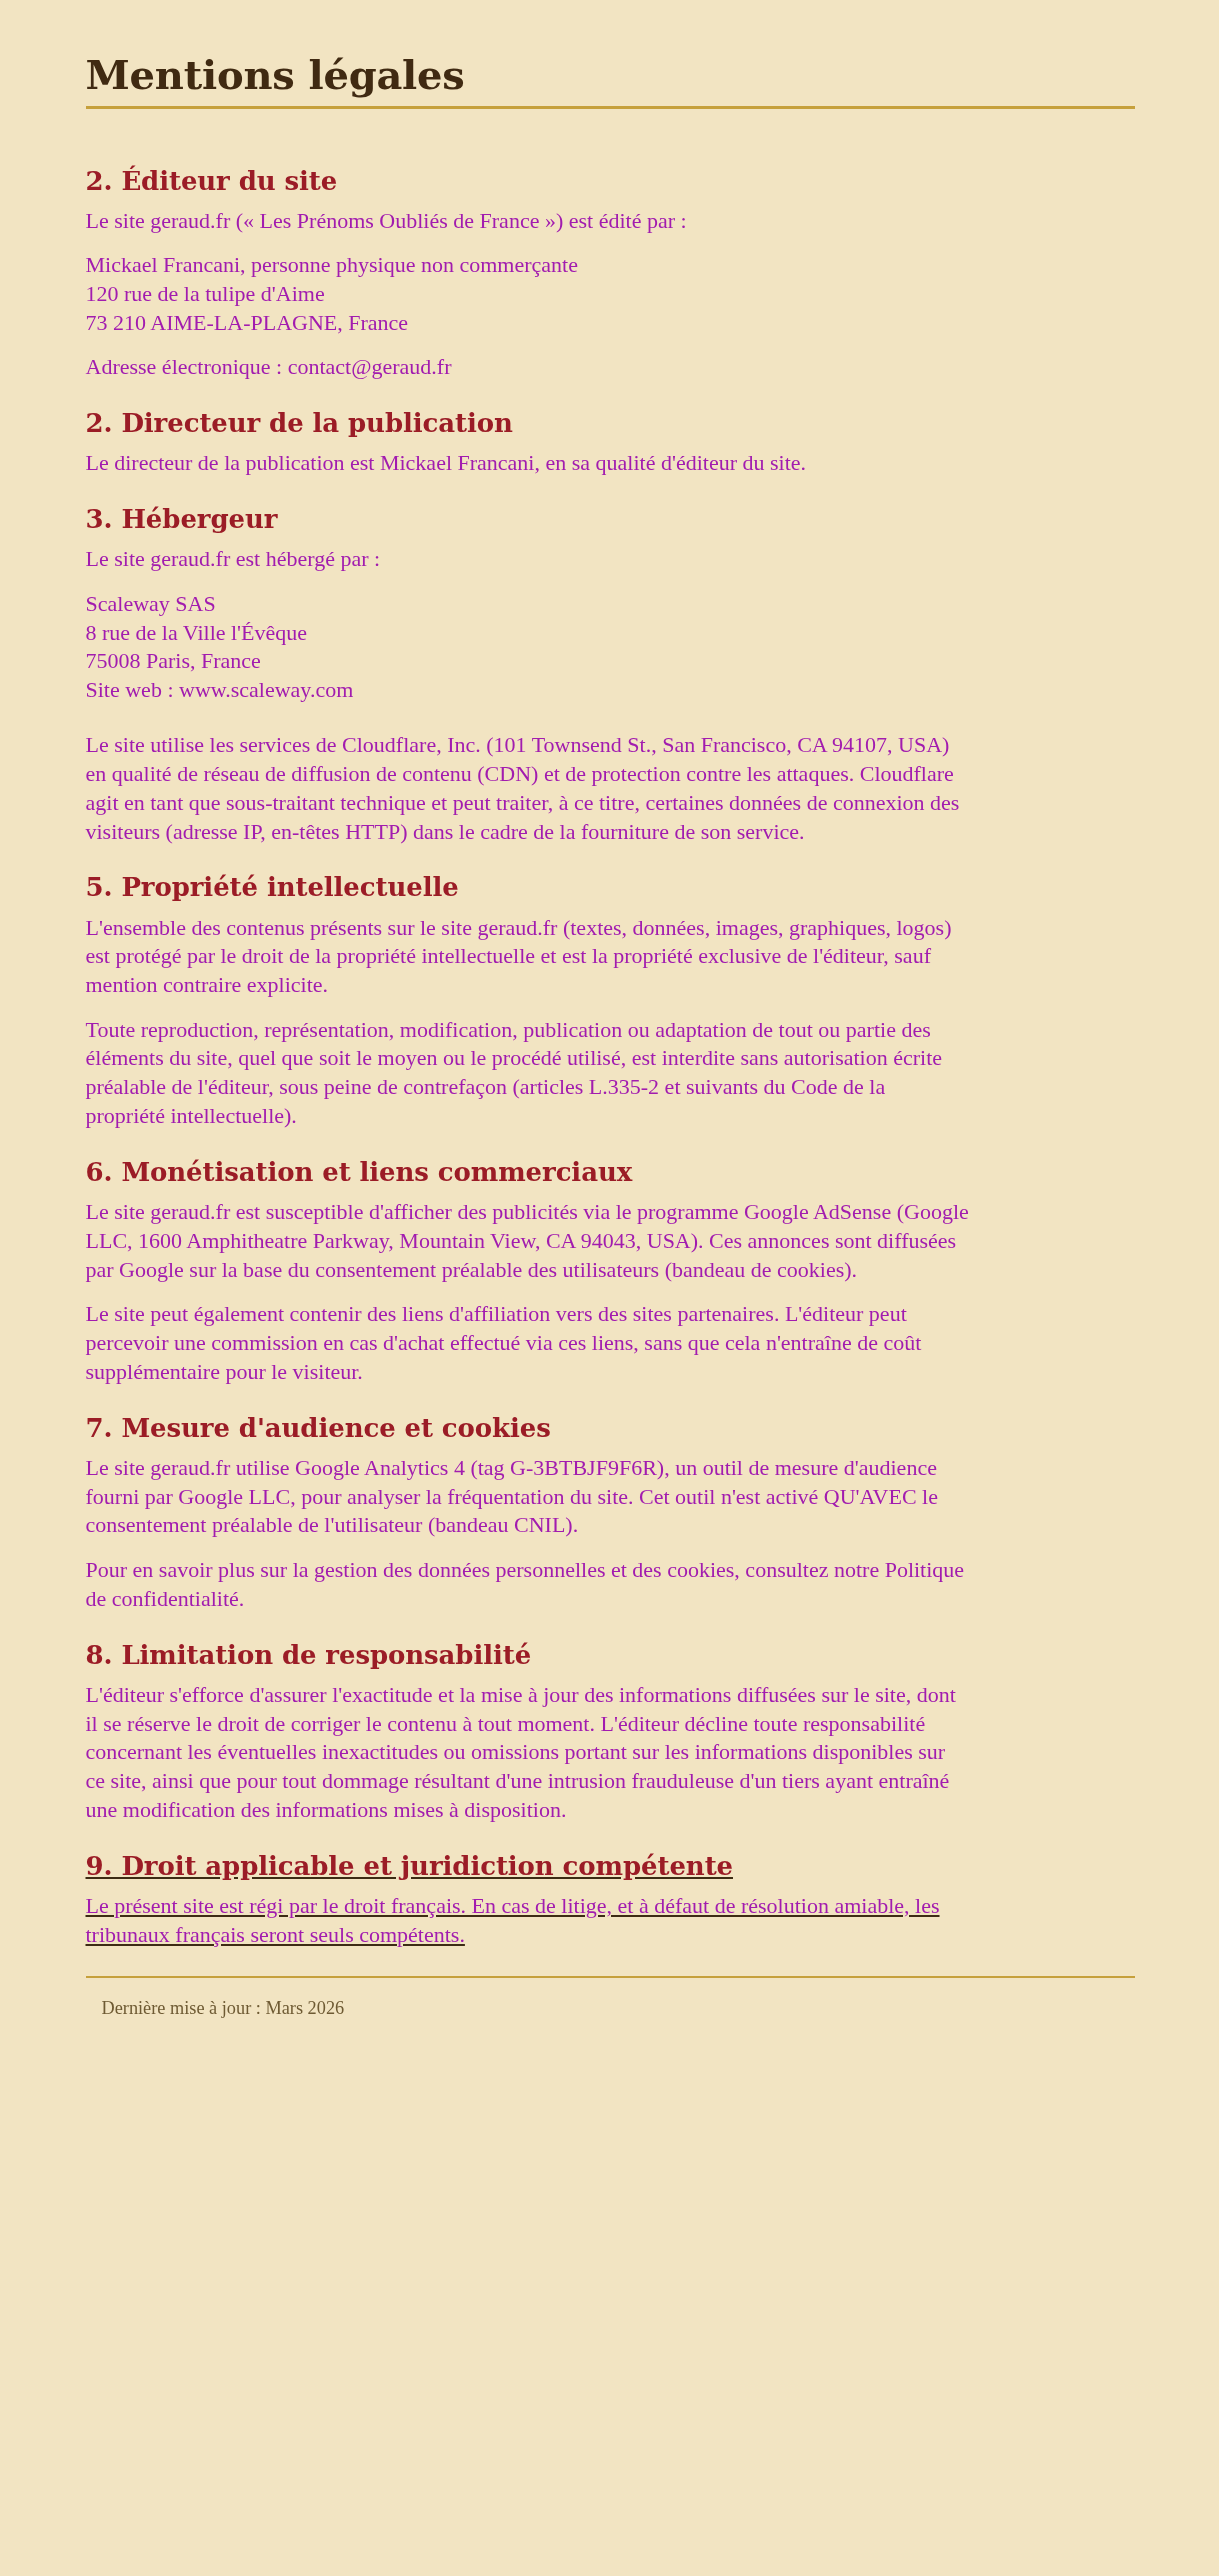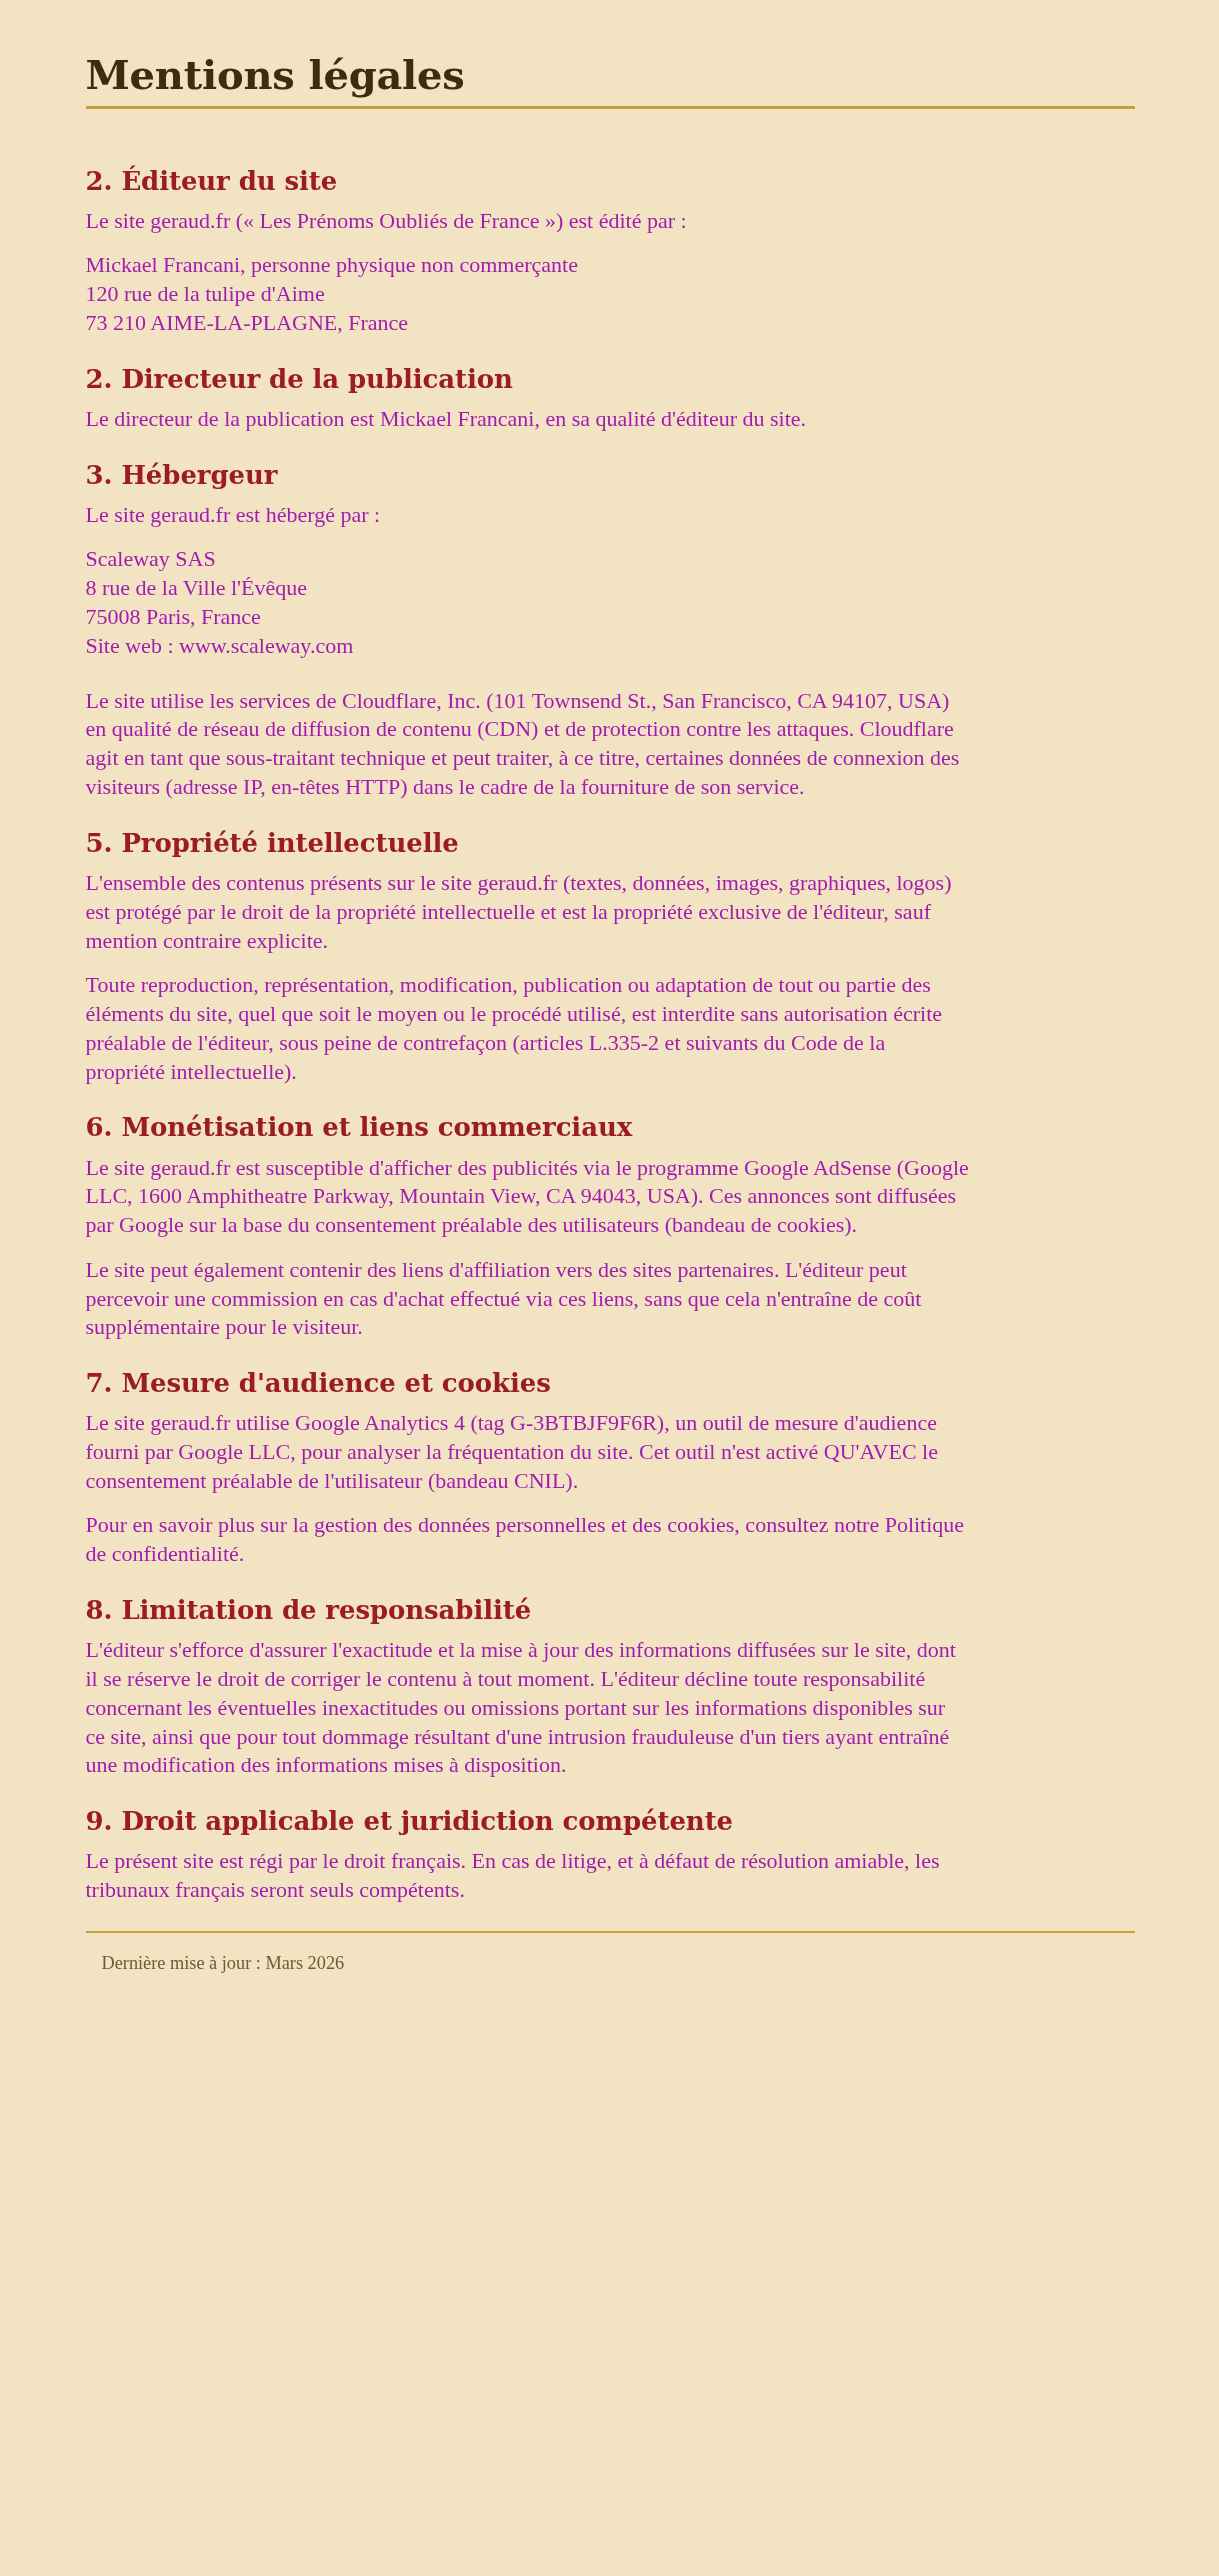--- a/index.html
+++ b/index.html
@@ -47,20 +47,21 @@
     margin: 0 0 10.5px 0;
     padding: 0;
     line-height: 1.18;
     letter-spacing: -0.1px;
   }
   .section {
     margin: 0 0 26px 0;
   }
   .section:last-of-type {
     margin-bottom: 6px;
+    text-decoration: underline;
   }
   p.body-text {
     font-family: "Liberation Serif", "DejaVu Serif", serif;
     font-size: 22px;
     line-height: 1.31;
     color: #a21caf;
     margin: 0 0 15.7px 0;
     padding: 0;
     max-width: 884px;
   }
@@ -93,20 +94,21 @@
   <div class="content">
 
     <h1 class="page-title">Mentions légales</h1>
 
     <div class="section">
       <h2 class="section-title">2. Éditeur du site</h2>
       <p class="body-text">Le site geraud.fr (« Les Prénoms Oubliés de France ») est édité par :</p>
       <p class="body-text body-block">Mickael Francani, personne physique non commerçante
 120 rue de la tulipe d'Aime
 73 210 AIME-LA-PLAGNE, France</p>
+      <p class="body-text">Adresse électronique : contact@geraud.fr</p>
     </div>
 
     <div class="section">
       <h2 class="section-title">2. Directeur de la publication</h2>
       <p class="body-text">Le directeur de la publication est Mickael Francani, en sa qualité d'éditeur du site.</p>
     </div>
 
     <div class="section">
       <h2 class="section-title">3. Hébergeur</h2>
       <p class="body-text">Le site geraud.fr est hébergé par :</p>

